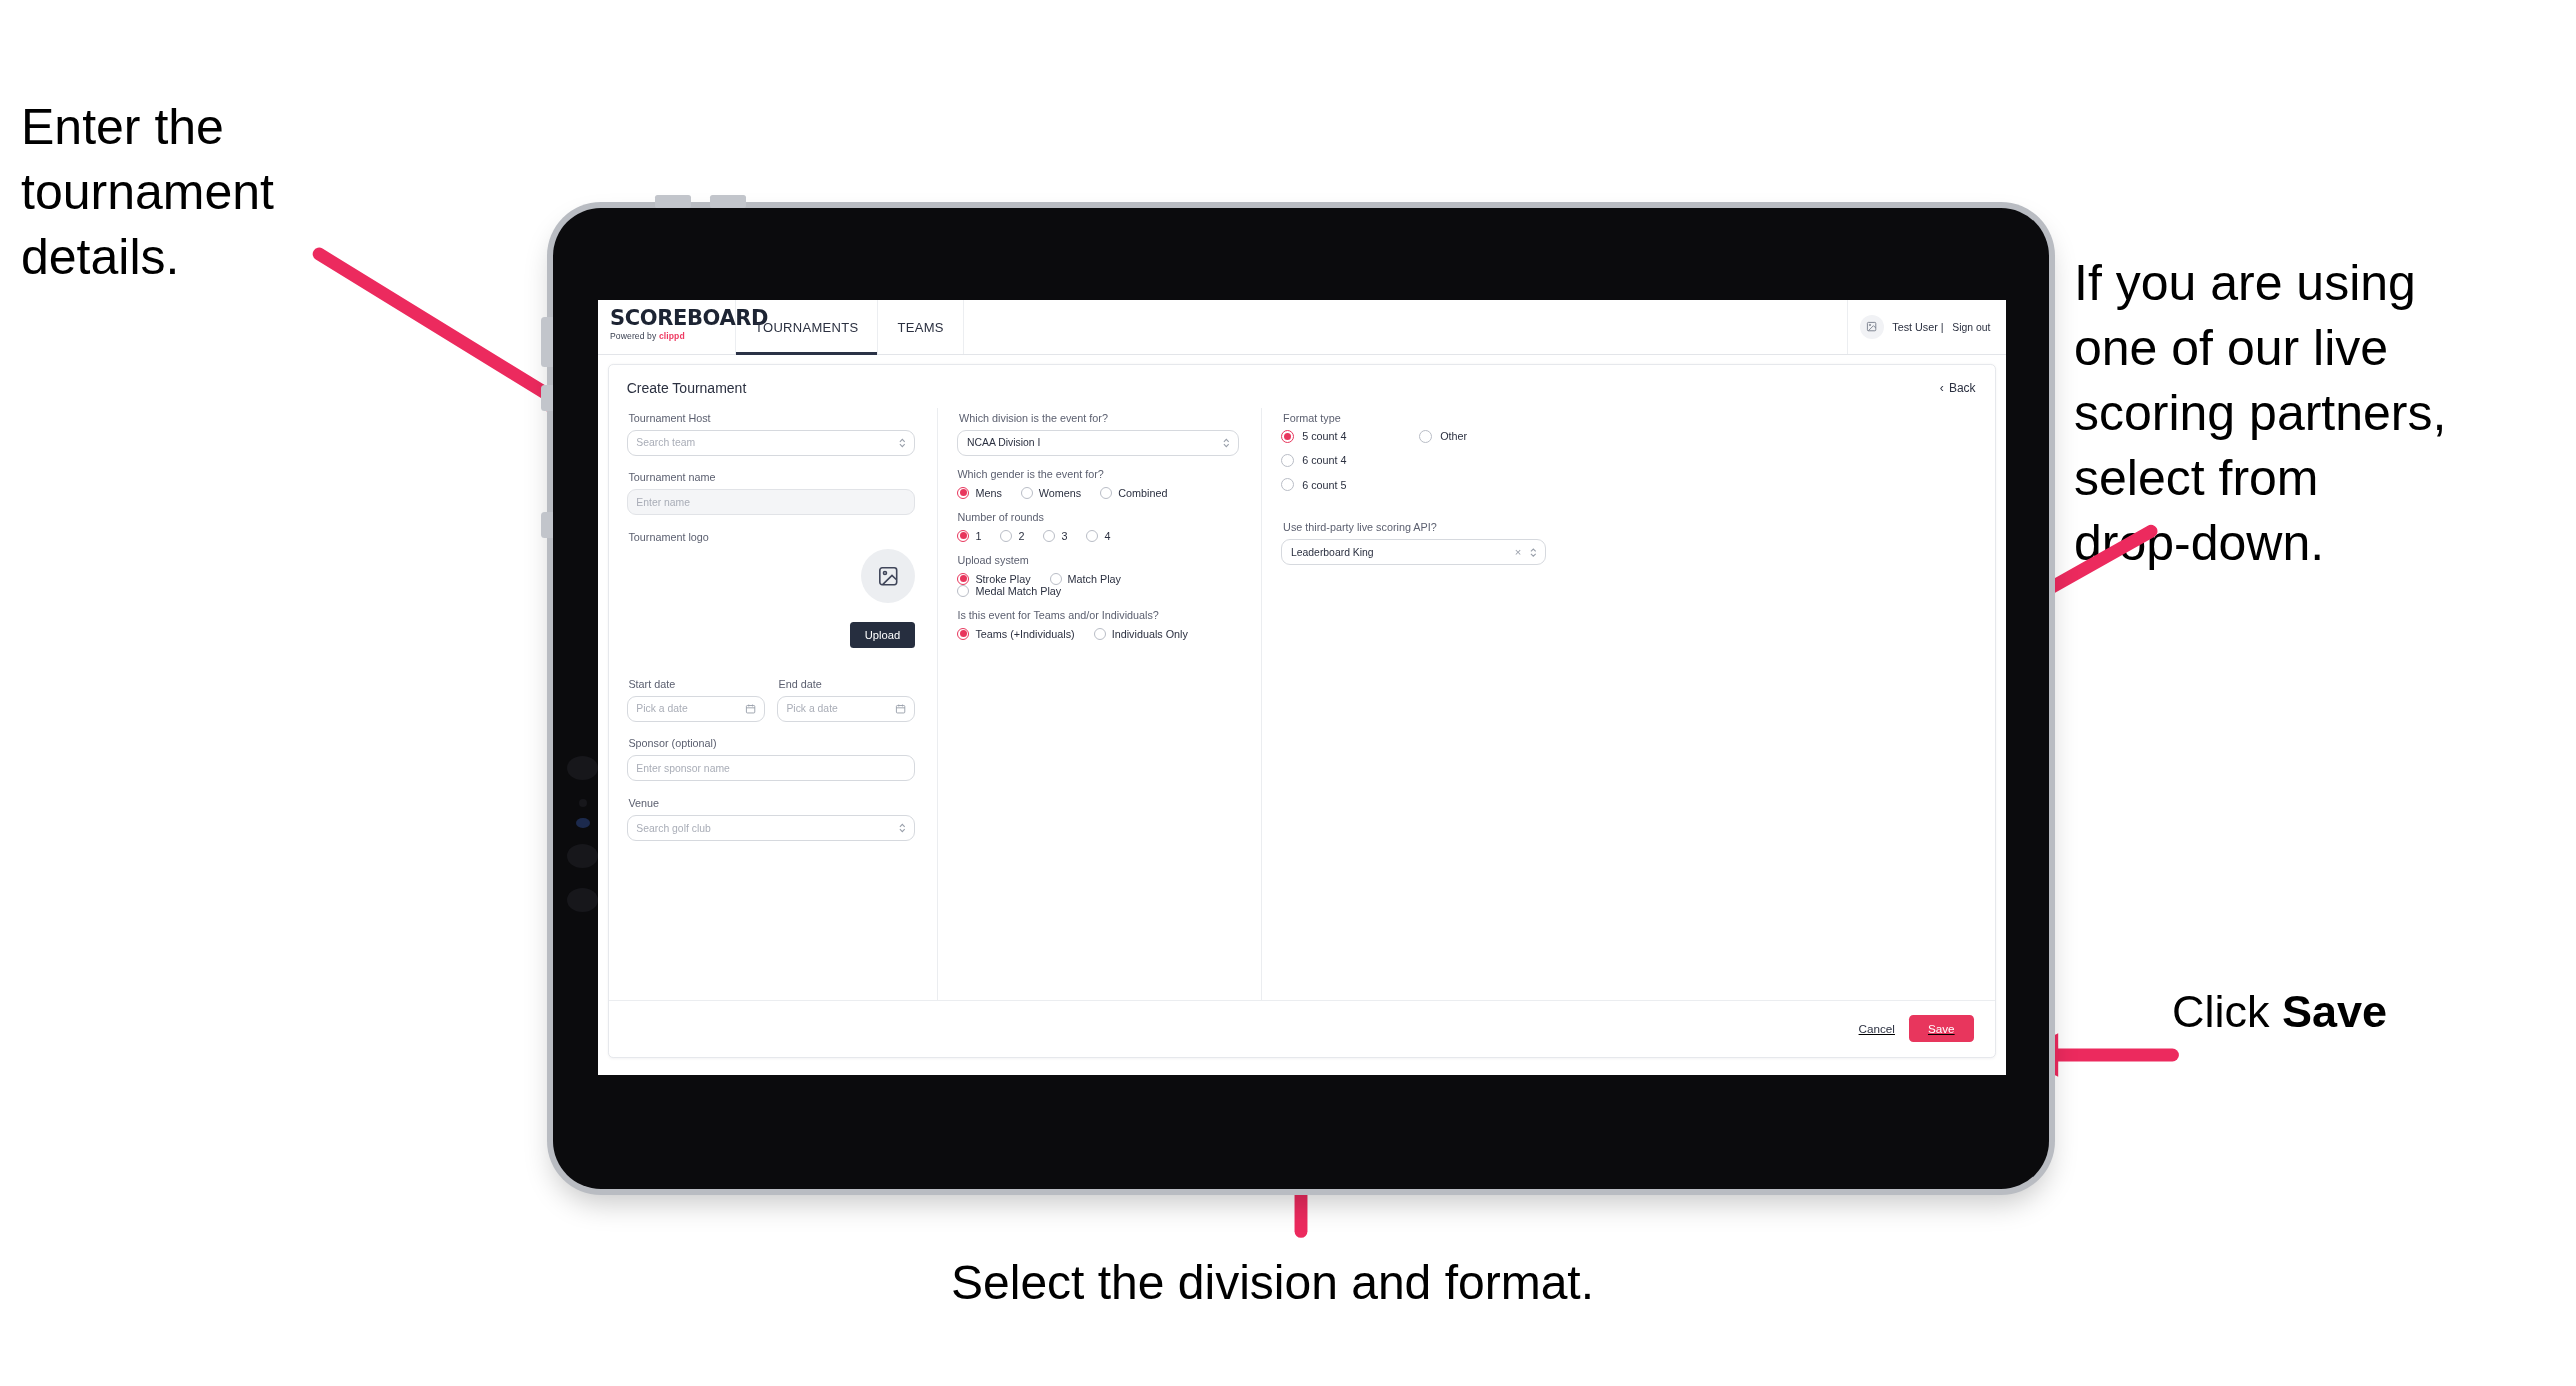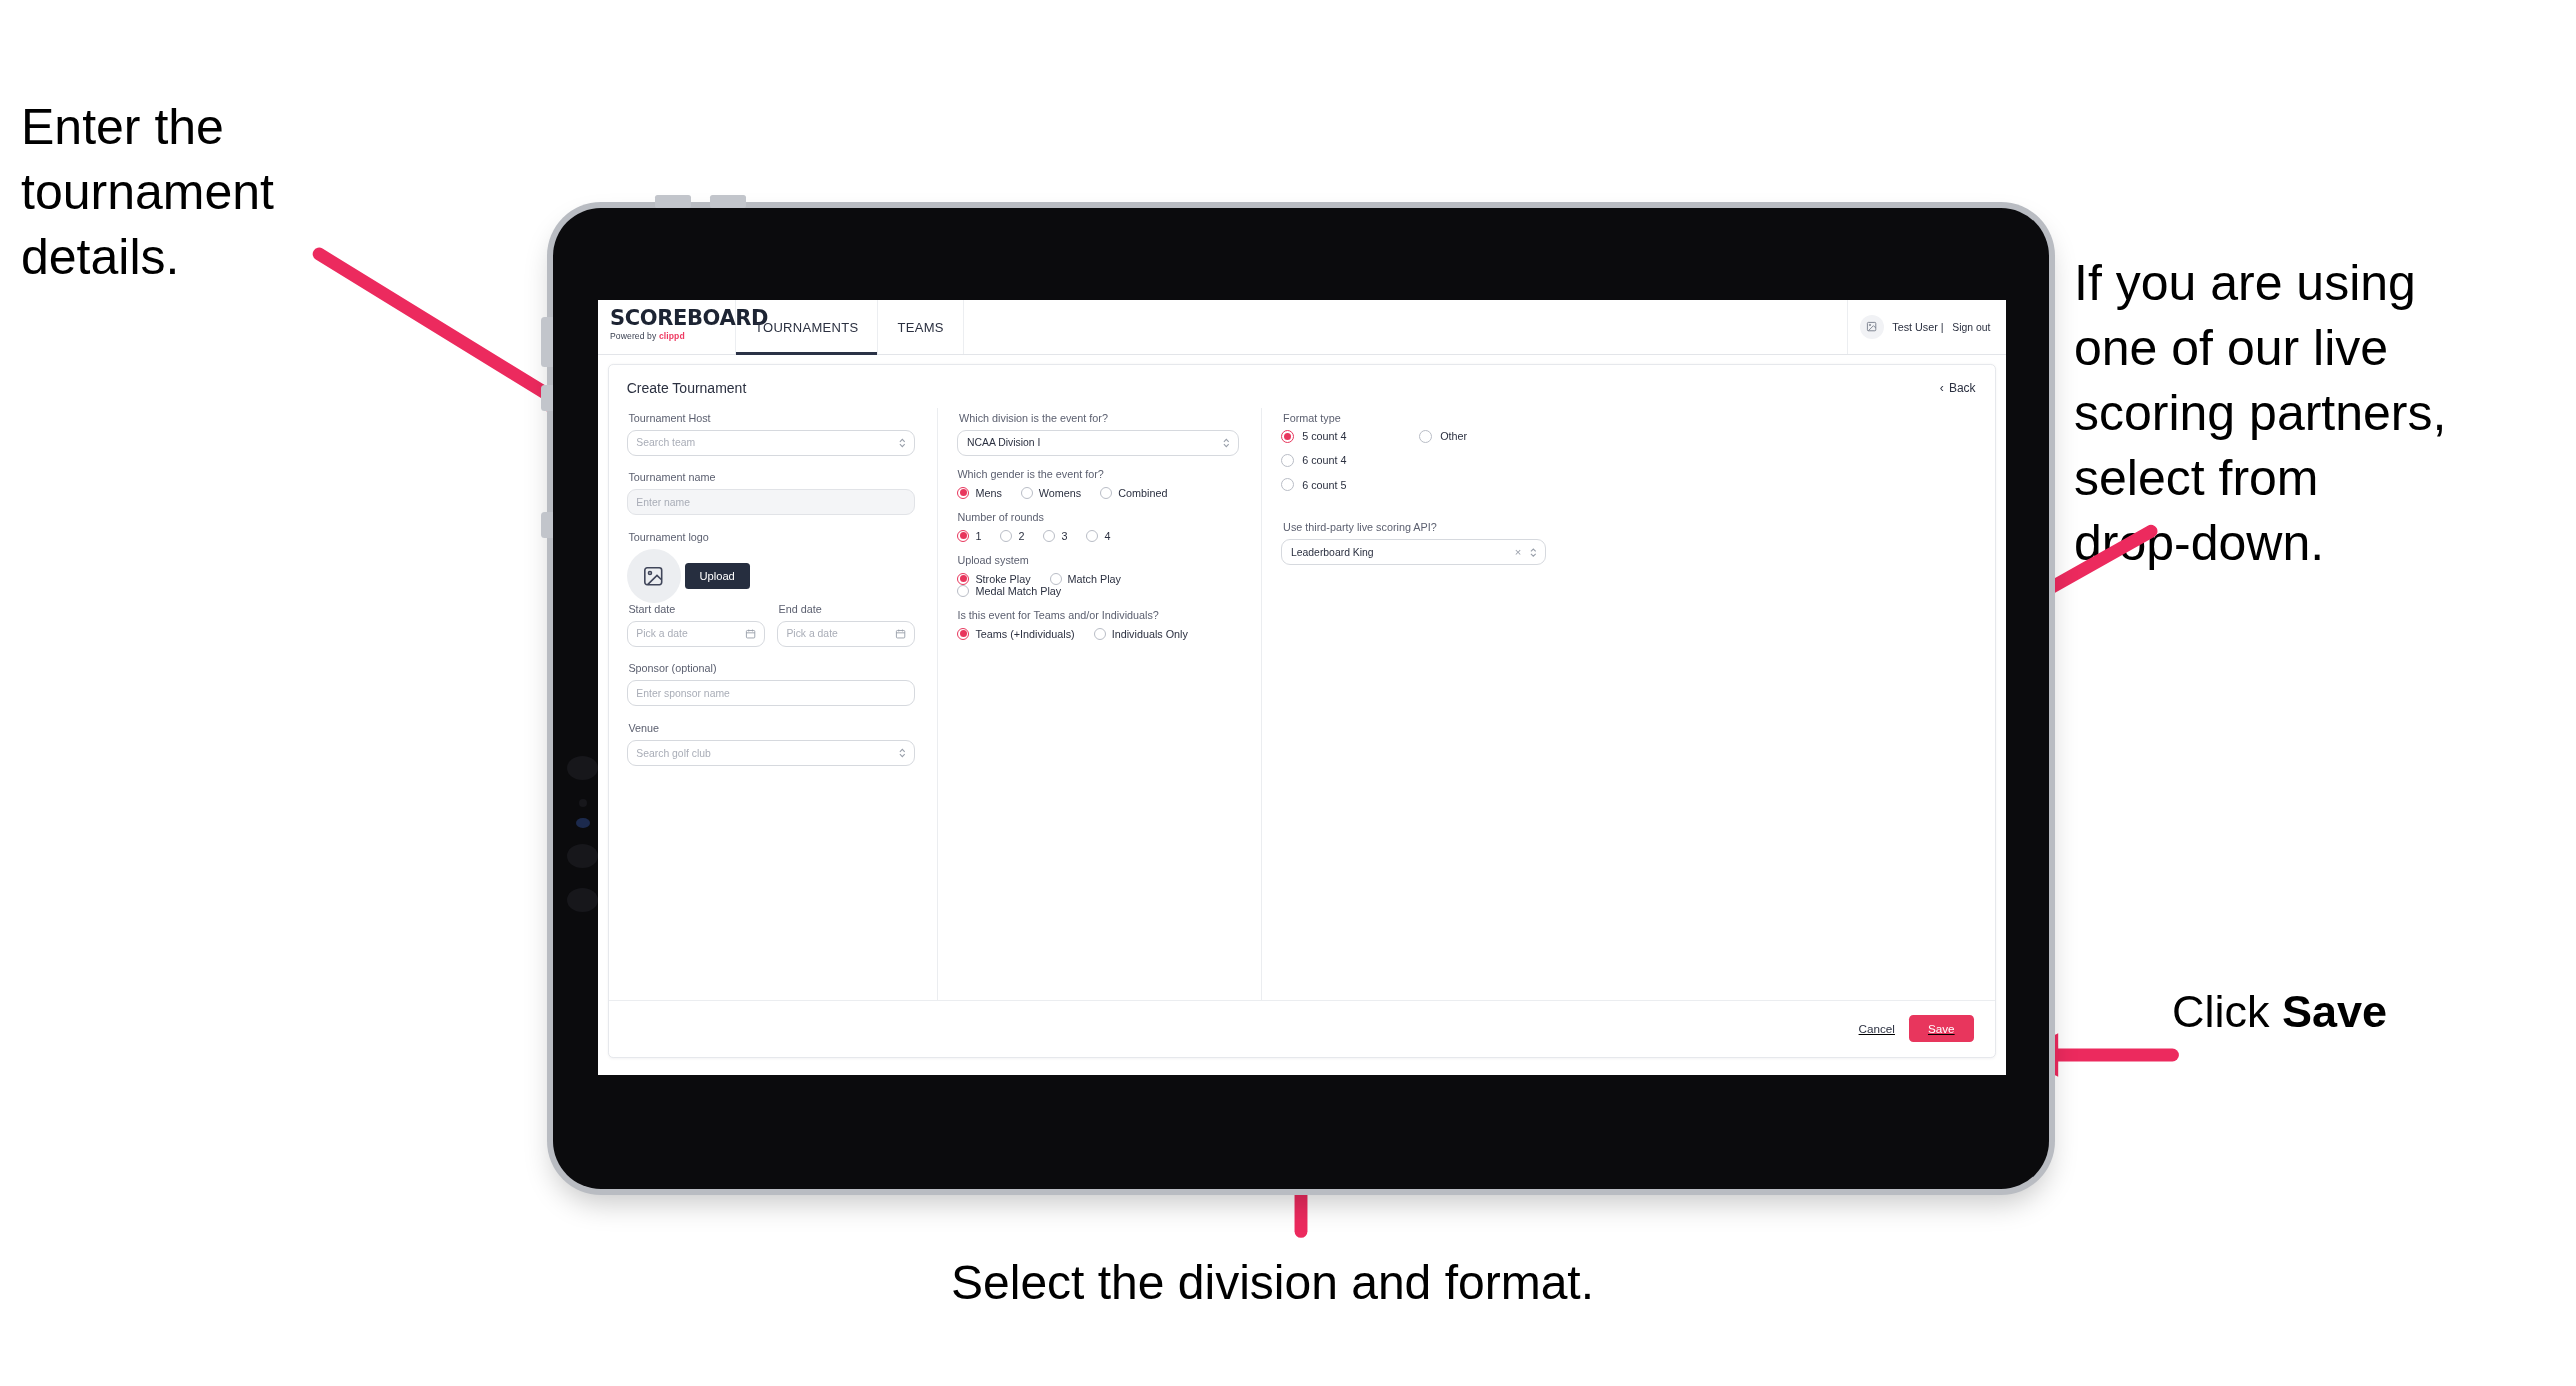--- a/index.html
+++ b/index.html
@@ -133,33 +133,33 @@
   }
   .input.filled-grey { background: #f4f5f7; border-color:#e1e3e7; }
   .input .ph { font-size: 10.4px; color: #a9adb7; }
   .input .val{ font-size: 10.4px; color: #2b3040; }
   .input .right-ic {
     position:absolute; right: 7.8px; top: 50%; transform: translateY(-50%);
     color: #9aa0ab; display:flex; align-items:center; gap:7.8px;
   }
 
   
-  #logo-row { display:flex; align-items:center; gap: 4px; margin-top: 3.5px; }
+  #logo-row { display:flex; align-items:flex-end; gap: 19px; margin-top: 3.5px; flex-direction: column; }
   #logo-circle {
     width: 54px; height: 54px; border-radius: 50%;
     background: #eceef1; display:flex; align-items:center; justify-content:center;
     color: #40465a;
   }
   #upload-btn {
     background: #262e3f; color: #fff; font-size: 11.2px;
     padding: 7px 14.7px; border-radius: 3.5px;
   }
 
   
-  #dates { display:flex; gap: 12px; margin-top: 0; }
+  #dates { display:flex; gap: 12px; margin-top: 30px; }
   #dates > div { flex: 1; }
 
   
   .radio-row { display: flex; align-items: center; flex-wrap: wrap; gap: 0 7px; margin-bottom: 1.7px;}
   .radio-opt { display:flex; align-items:center; gap: 6px; margin-right: 12px; }
   .radio {
     width: 12px; height: 12px; border-radius: 50%;
     border: 1.2px solid #b9bdc6; background: #fff;
     display: flex; align-items: center; justify-content: center;
     flex: none;

